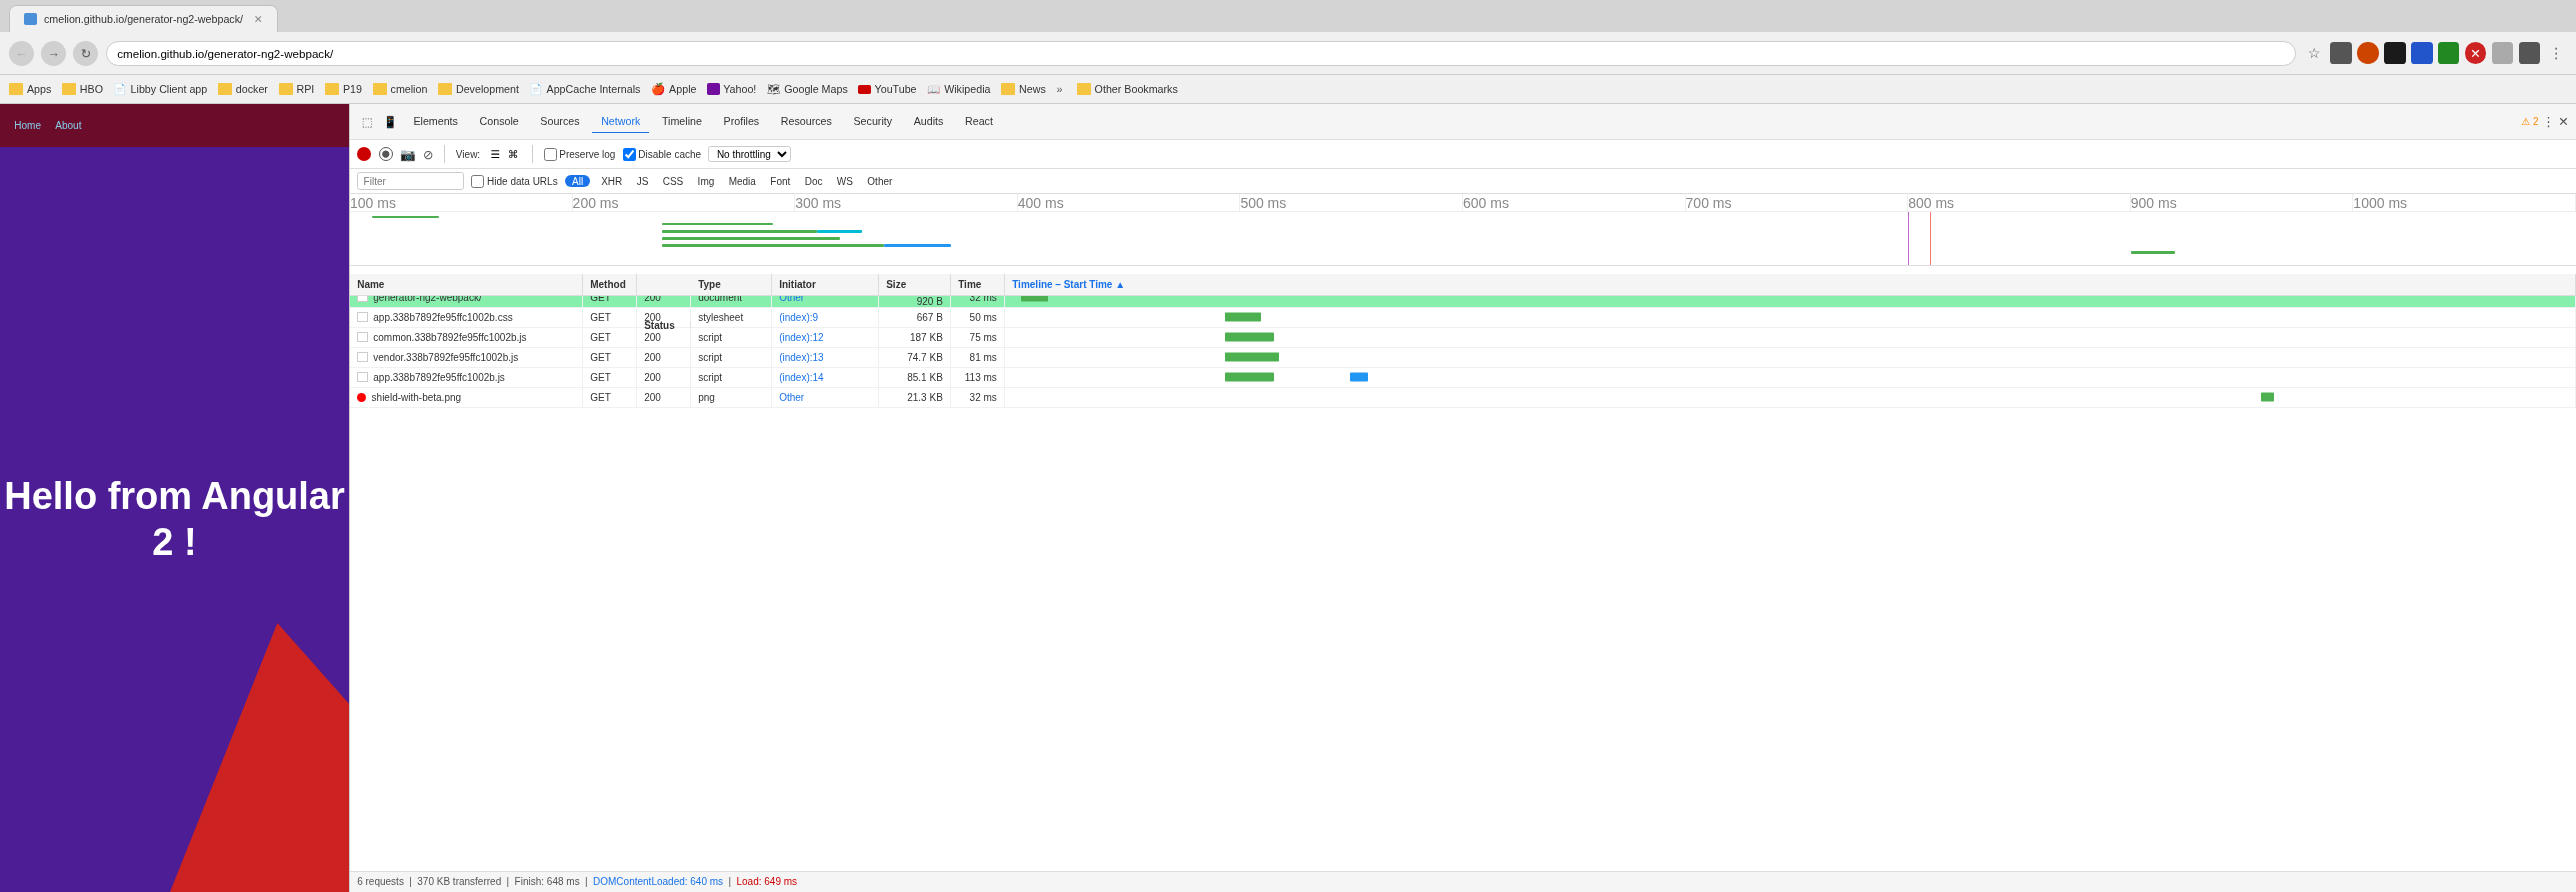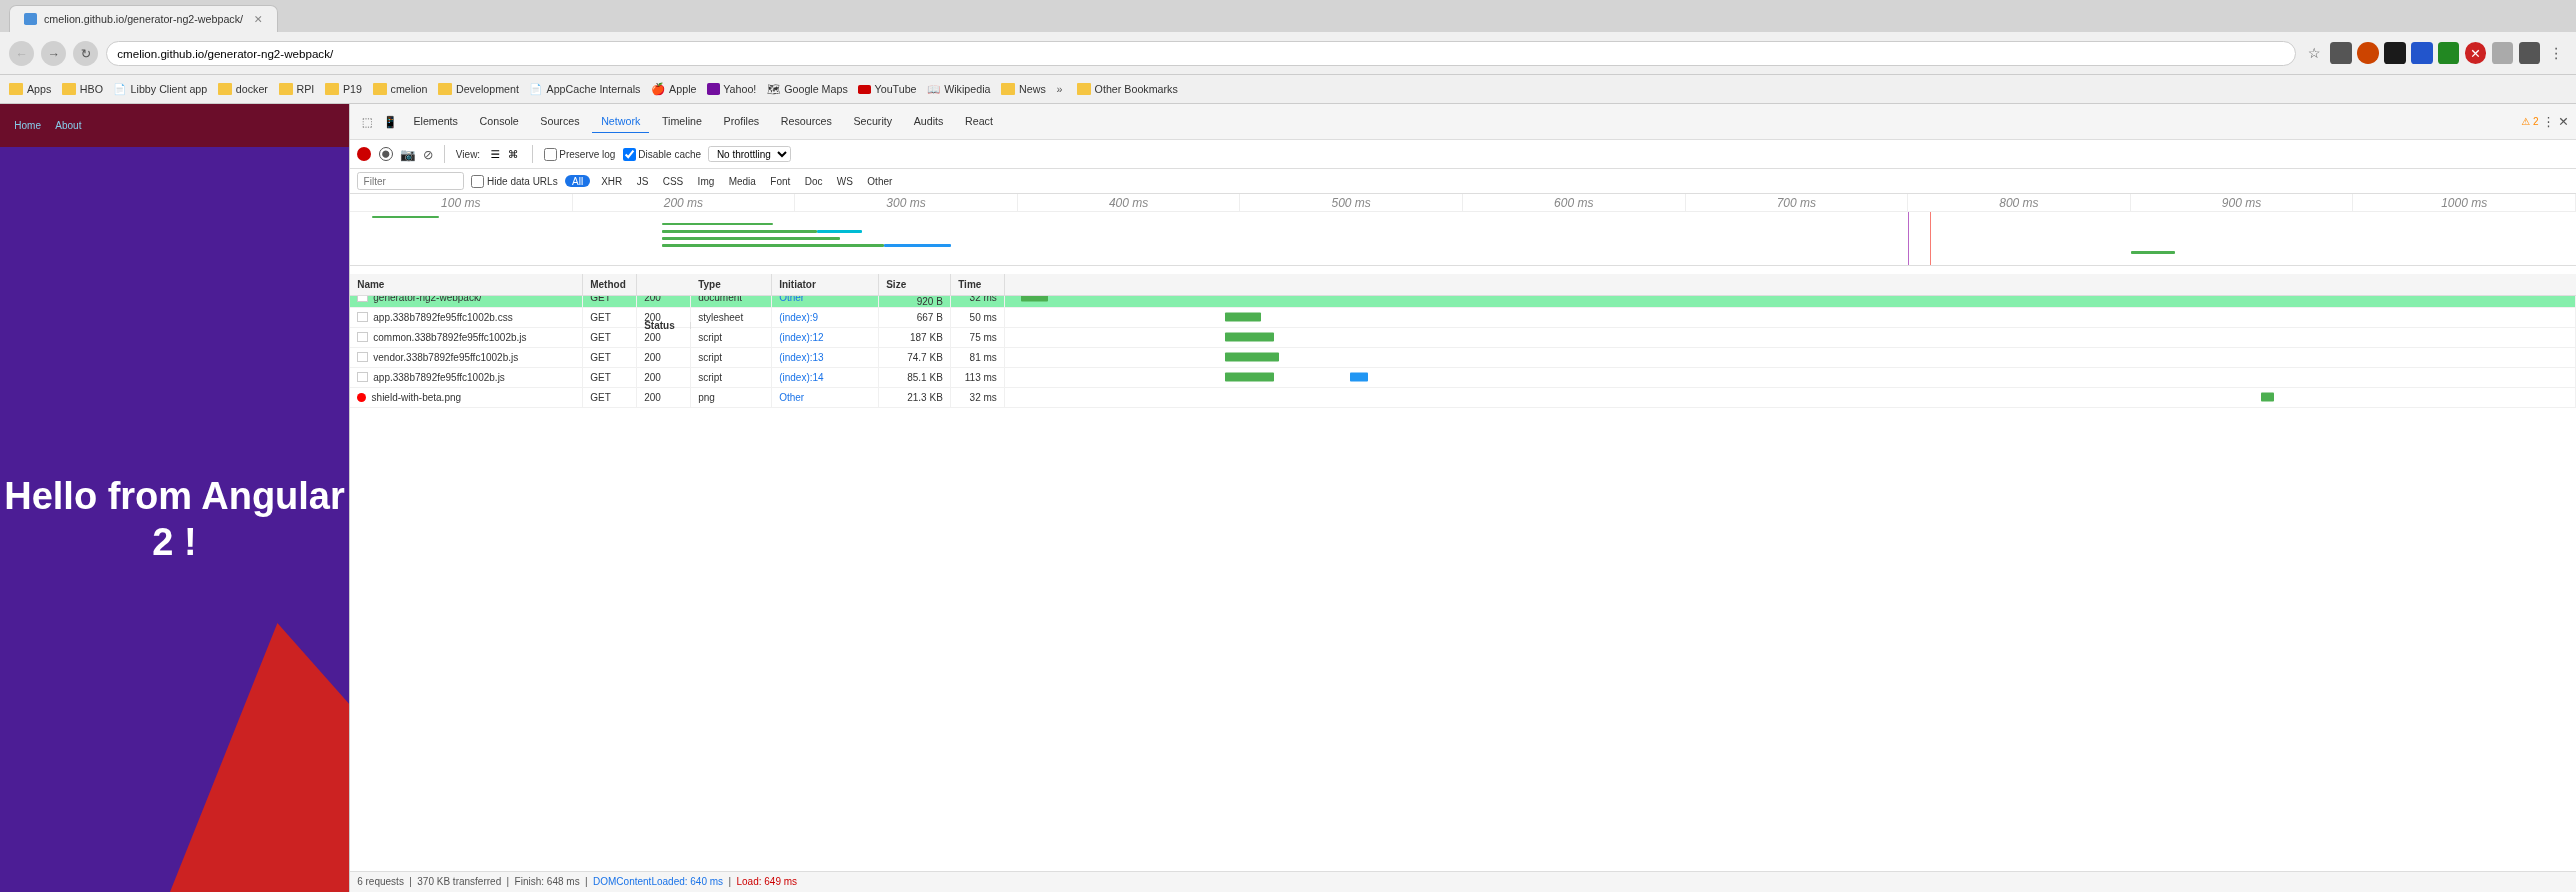--- a/index.html
+++ b/index.html
@@ -61,21 +61,21 @@
     
     .filter-bar { display: flex; align-items: center; padding: 3.6px 7.2px; border-bottom: 0.9px solid #ddd; gap: 7.2px; height: 25px; }
     .filter-input { border: 0.9px solid #ccc; border-radius: 2.7px; padding: 0.9px 5.4px; font-size: 10px; width: 107px; height: 18px; }
     .hide-urls-label { display: flex; align-items: center; gap: 2.7px; font-size: 10px; color: #333; }
     .all-btn { background: #1a73e8; color: white; border: none; border-radius: 9px; padding: 0.9px 7.2px; font-size: 10px; cursor: pointer; }
     .filter-type-btn { font-size: 10px; color: #333; cursor: pointer; padding: 0.9px 3.6px; }
 
     
     .timeline-graph { height: 72px; border-bottom: 0.9px solid #ddd; background: white; position: relative; overflow: hidden; }
     .timeline-ruler { display: flex; border-bottom: 0.9px solid #eee; height: 18px; }
-    .ruler-mark { flex: 1; text-align: center; font-size: 12px; color: #888; border-right: 0.9px solid #eee; line-height: 18px; font-style: italic; }
+    .ruler-mark { flex: 1; font-size: 14px; color: #888; border-right: 0.9px solid #eee; line-height: 18px; }
     .timeline-bars { height: 54px; position: relative; background: white; }
 
     
     .network-table { flex: 1; overflow-y: auto; font-size: 10px; }
     .table-header { display: flex; background: #f5f5f5; border-bottom: 0.9px solid #ddd; position: sticky; top: 8px; z-index: 10; height: 21.5px; }
     .th { padding: 3.6px 7.2px; font-weight: 600; color: #333; border-right: 0.9px solid #ddd; display: flex; align-items: center; font-size: 10px; }
     .th.sorted { color: #1a73e8; }
 
     .table-row { display: flex; border-bottom: 0.9px solid #f0f0f0; height: 20px; align-items: center; }
     .table-row.selected { background: #86efac; justify-content: flex-end; }
@@ -321,20 +321,21 @@
 
     <div class="network-table">
       <div class="table-header">
         <div class="th name-col" style="flex:0 0 233px;">Name</div>
         <div class="th method-col" style="flex:0 0 54px;">Method</div>
         <div class="th status-col" style="flex:0 0 54px;margin-top:48px;">Status</div>
         <div class="th type-col" style="flex:0 0 81px;">Type</div>
         <div class="th initiator-col" style="flex:0 0 107px;">Initiator</div>
         <div class="th size-col" style="flex:0 0 72px;">Size</div>
         <div class="th time-col" style="flex:0 0 54px;">Time</div>
+        <div class="th timeline-col sorted" style="flex:1;">Timeline – Start Time ▲</div>
       </div>
 
       <div class="table-row selected">
         <div class="td name-col" style="flex:0 0 233px;">
           <div class="row-checkbox"></div>
           <span>generator-ng2-webpack/</span>
         </div>
         <div class="td method-col" style="flex:0 0 54px;">GET</div>
         <div class="td status-col" style="flex:0 0 54px;">200</div>
         <div class="td type-col" style="flex:0 0 81px;">document</div>

